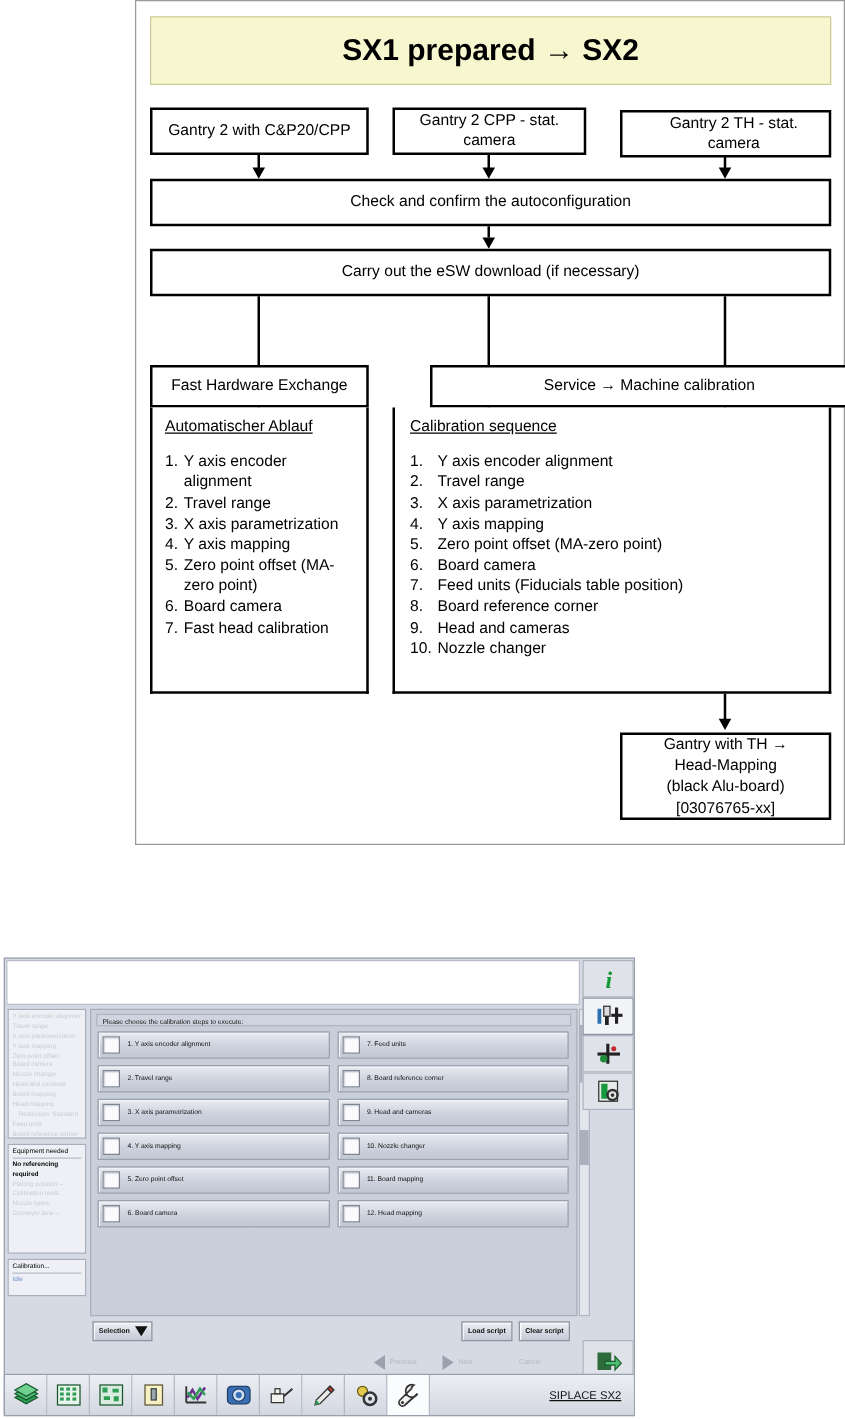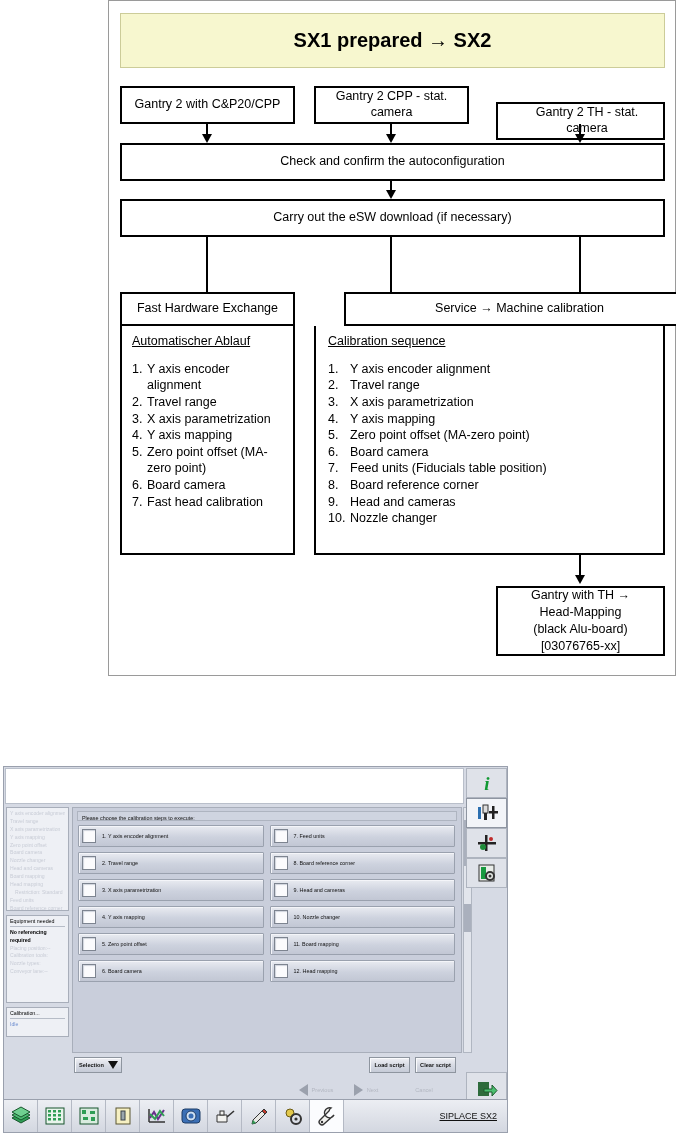--- a/index.html
+++ b/index.html
@@ -9,25 +9,25 @@
   
   #flowchart{position:absolute;left:108px;top:0px;width:568px;height:676px;
              border:1px solid #9a9a9a;box-sizing:border-box;background:#fff;}
   .fc-inner{position:relative;width:100%;height:100%;}
 
   .box{position:absolute;border:2px solid #000;background:#fff;box-sizing:border-box;
        display:flex;align-items:center;justify-content:center;text-align:center;
        font-size:12.5px;line-height:1.25;}
 
   #title-box{left:11px;top:12px;width:545px;height:55px;background:#f7f7cf;
-             border:1px solid #cccc99;font-size:20px;font-weight:bold;}
+             border:1px solid #cccc99;font-size:24px;font-weight:bold;}
 
   #gantry1{left:11px;top:85px;width:175px;height:38px;}
   #gantry2{left:205px;top:85px;width:155px;height:38px;}
-  #gantry3{left:387px;top:101px;width:169px;height:38px;padding-left:13px;}
+  #gantry3{left:387px;top:87px;width:169px;height:38px;padding-left:13px;}
 
   #check-box{left:11px;top:142px;width:545px;height:38px;}
   #download-box{left:11px;top:198px;width:545px;height:38px;}
 
   #fhe-head{left:11px;top:291px;width:175px;height:34px;}
   #fhe-body{left:11px;top:325px;width:175px;height:229px;
             align-items:flex-start;justify-content:flex-start;text-align:left;
             padding:8px 22px 8px 10px;border-top:0;flex-direction:column;}
   #svc-head{left:205px;top:291px;width:351px;height:34px;margin-left:30px;}
   #svc-body{left:205px;top:325px;width:351px;height:229px;

